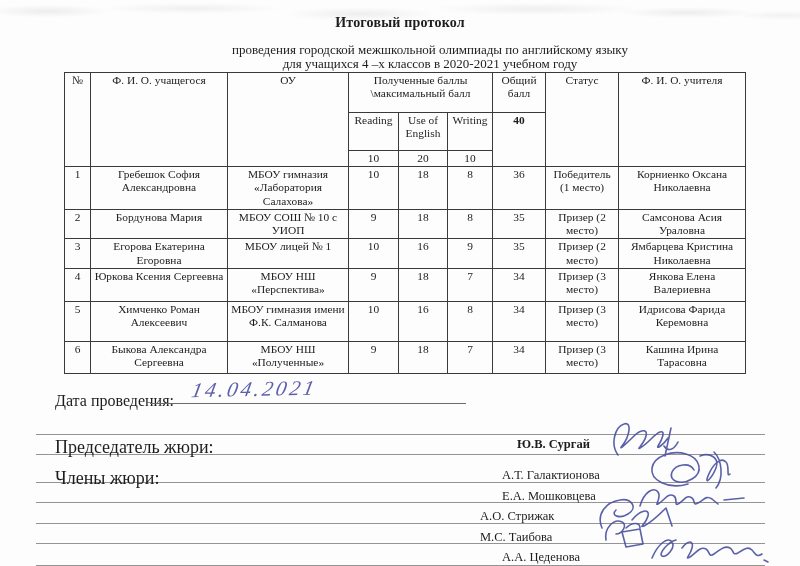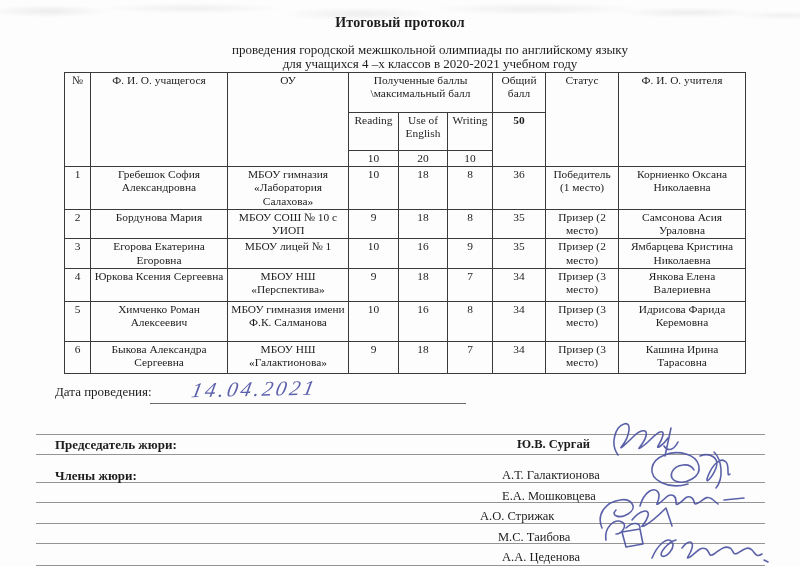--- a/index.html
+++ b/index.html
@@ -35,30 +35,30 @@
     text-align:center;vertical-align:top;overflow:hidden;
   }
   tr.h1{height:40px;}
   tr.h2{height:38px;}
   tr.h3{height:15px;}
   tr.r1{height:40px;} tr.r2{height:28px;} tr.r3{height:26px;}
   tr.r4{height:33px;} tr.r5{height:40px;} tr.r6{height:32px;}
   td.b{font-weight:normal;}
   td.maxtotal{vertical-align:bottom;font-weight:bold;padding-bottom:1px;}
 
-  .date-label{position:absolute;left:55px;top:384px;font-size:13px;}
+  .date-label{position:absolute;left:55px;top:392px;font-size:16px;}
   .date-line{position:absolute;left:150px;top:403px;width:316px;height:1px;background:#6b6b6b;}
   .date-hand{
     position:absolute;left:192px;top:377px;font-size:21px;font-style:italic;
     color:#5d60ab;letter-spacing:3px;transform:skewX(-12deg) rotate(-1.2deg);
     font-family:"Liberation Serif", serif;white-space:nowrap;
   }
 
   .rule{position:absolute;left:36px;width:729px;height:1px;background:#949494;}
-  .lbl{position:absolute;font-size:13px;font-weight:bold;white-space:nowrap;}
+  .lbl{position:absolute;font-size:18px;font-weight:normal;white-space:nowrap;}
   .nm{position:absolute;font-size:12.5px;white-space:nowrap;}
   .nm.b{font-weight:bold;}
 
   .sig-overlay{position:absolute;top:0;left:0;pointer-events:none;}
 </style>
 </head>
 <body>
 
 <div class="page">
   <div class="noise"></div>
@@ -89,21 +89,21 @@
         <span>\максимальный балл</span>
       </td>
       <td class="b">Общий балл</td>
       <td rowspan="3">Статус</td>
       <td rowspan="3">Ф. И. О. учителя</td>
     </tr>
     <tr class="h2">
       <td>Reading</td>
       <td>Use of English</td>
       <td>Writing</td>
-      <td rowspan="2" class="maxtotal">50</td>
+      <td rowspan="2" class="maxtotal">40</td>
     </tr>
     <tr class="h3">
       <td>10</td>
       <td>20</td>
       <td>10</td>
     </tr>
 
     <tr class="r1">
       <td>1</td>
       <td>Гребешок София Александровна</td>
@@ -155,21 +155,21 @@
       <td>10</td>
       <td>16</td>
       <td>8</td>
       <td class="b">34</td>
       <td>Призер (3 место)</td>
       <td>Идрисова Фарида Керемовна</td>
     </tr>
     <tr class="r6">
       <td>6</td>
       <td>Быкова Александра Сергеевна</td>
-      <td>МБОУ НШ «Галактионова»</td>
+      <td>МБОУ НШ «Полученные»</td>
       <td>9</td>
       <td>18</td>
       <td>7</td>
       <td class="b">34</td>
       <td>Призер (3 место)</td>
       <td>Кашина Ирина Тарасовна</td>
     </tr>
   </tbody>
     </table>
 
@@ -185,21 +185,21 @@
   <div class="rule" style="top:543px"></div>
   <div class="rule" style="top:565px"></div>
 
   <div class="lbl" style="left:55px;top:437px">Председатель жюри:</div>
   <div class="nm b" style="left:517px;top:437px">Ю.В. Сургай</div>
 
   <div class="lbl" style="left:55px;top:468px">Члены жюри:</div>
   <div class="nm" style="left:502px;top:468px">А.Т. Галактионова</div>
   <div class="nm" style="left:502px;top:489px">Е.А. Мошковцева</div>
   <div class="nm" style="left:480px;top:509px">А.О. Стрижак</div>
-  <div class="nm" style="left:498px;top:530px">М.С. Таибова</div>
+  <div class="nm" style="left:480px;top:530px">М.С. Таибова</div>
   <div class="nm" style="left:502px;top:550px">А.А. Цеденова</div>
 
   <svg class="sig-overlay" width="800" height="566" viewBox="0 0 800 566">
     <g fill="none" stroke="#4a51a0" stroke-width="1.6" stroke-linecap="round" stroke-linejoin="round" opacity="0.9">
       <path d="M618,455 C610,444 615,427 624,424 C632,421 630,436 622,446 C618,451 626,444 634,436 C640,430 648,428 646,436 C644,444 636,450 640,448 C648,444 654,434 660,432 C666,430 662,440 658,446 C656,450 664,444 668,438 M664,446 C668,452 674,450 678,442 M671,428 L665,456"></path>
       <path d="M688,484 C668,490 650,480 652,468 C654,456 672,450 686,454 C700,458 704,472 692,479 C682,485 668,482 672,472 C676,464 690,462 694,470 M700,456 C710,452 720,458 716,468 C712,478 704,486 708,476 C712,466 720,456 726,462 C730,466 726,478 730,474 M714,452 C722,460 724,478 716,488"></path>
       <path d="M640,506 C644,492 654,486 658,492 C662,498 654,506 658,504 C664,501 668,492 674,496 C678,499 674,506 678,504 C684,501 686,494 692,498 C696,501 692,506 698,503 C704,500 706,495 712,499 L718,504 M724,500 L744,498"></path>
       <path d="M602,528 C596,514 606,502 620,500 C632,498 638,508 628,514 C620,519 610,516 616,510 M632,520 C640,510 650,508 648,516 C646,524 638,528 644,526 C652,522 660,514 666,508 L672,526"></path>
       <path d="M606,540 C604,528 614,518 622,522 C628,525 622,534 616,534 M626,528 C632,522 640,522 640,528 M622,532 L640,529 L643,544 L626,547 Z"></path>
       <path d="M652,558 C658,544 668,536 672,542 C676,548 666,558 662,556 C658,554 668,542 676,540 M682,548 C688,540 694,540 692,548 C690,556 684,560 690,557 C696,553 700,546 706,549 C710,551 708,558 714,554 C720,550 724,545 730,548 C734,550 732,556 738,553 C744,549 748,546 752,550 C755,553 756,558 762,554 M764,560 L768,562"></path>

